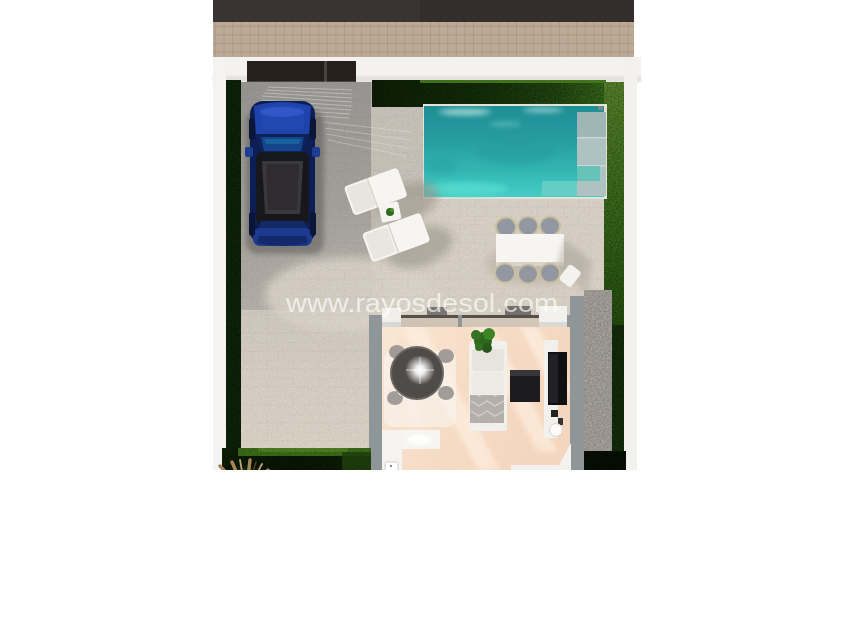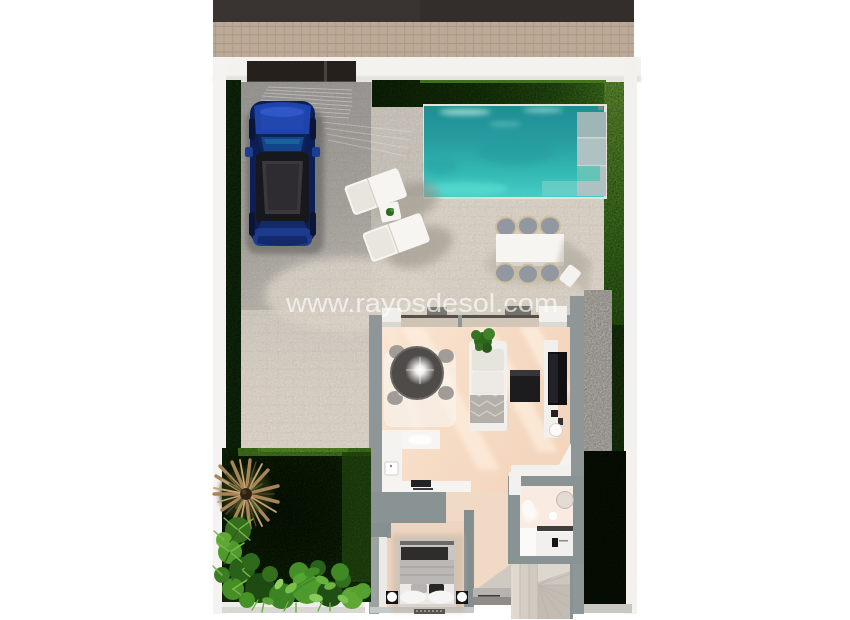--- a/index.html
+++ b/index.html
@@ -1,16 +1,16 @@
 <!DOCTYPE html>
 <html><head>
 <meta charset="utf-8">
 <style>
   html,body{margin:0;padding:0;background:#ffffff;}
-  .page{width:850px;height:620px;position:relative;overflow:hidden;background:#ffffff;
+  .page{width:850px;height:470px;position:relative;overflow:hidden;background:#ffffff;
         font-family:"Liberation Sans", sans-serif;}
   svg{display:block}
 </style>
 </head>
 <body>
 <div class="page">
 <svg width="850" height="620" viewBox="0 0 850 620" xmlns="http://www.w3.org/2000/svg">
 <defs>
   <linearGradient id="poolg" x1="0" y1="0" x2="0" y2="1">
     <stop offset="0" stop-color="#1f8e95"></stop>

